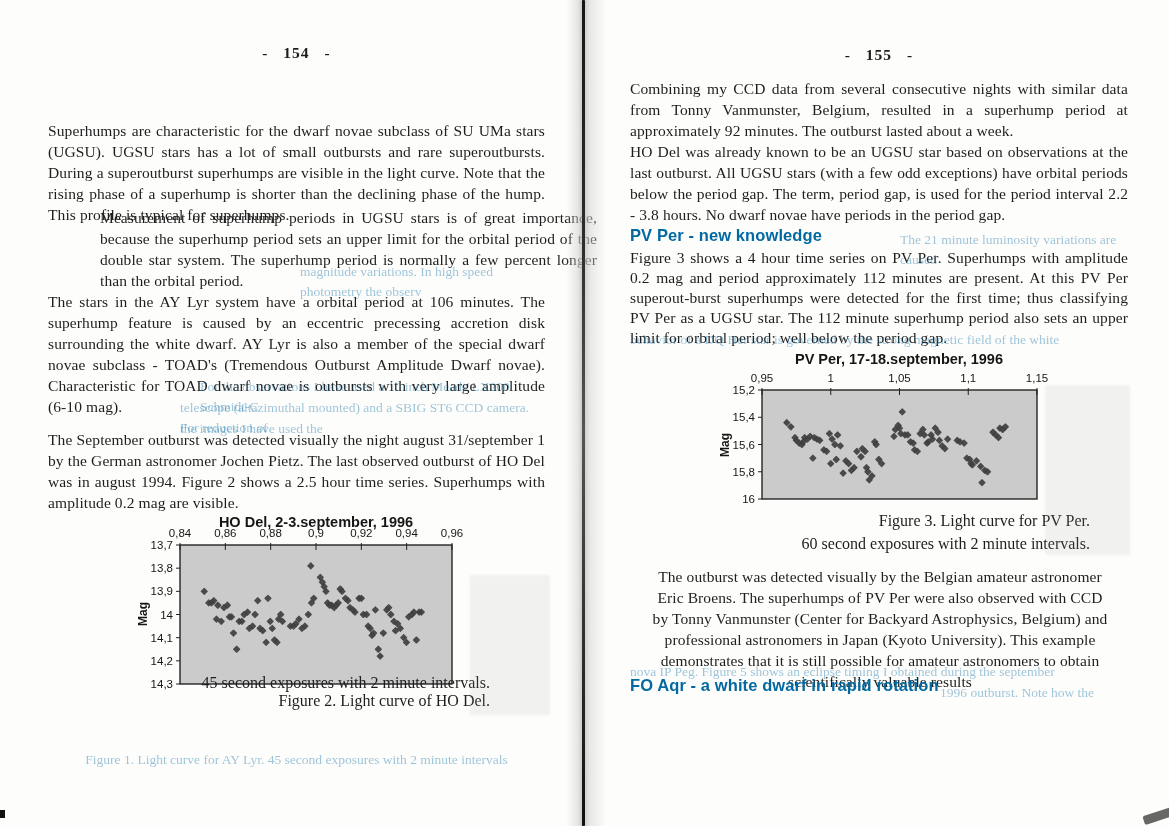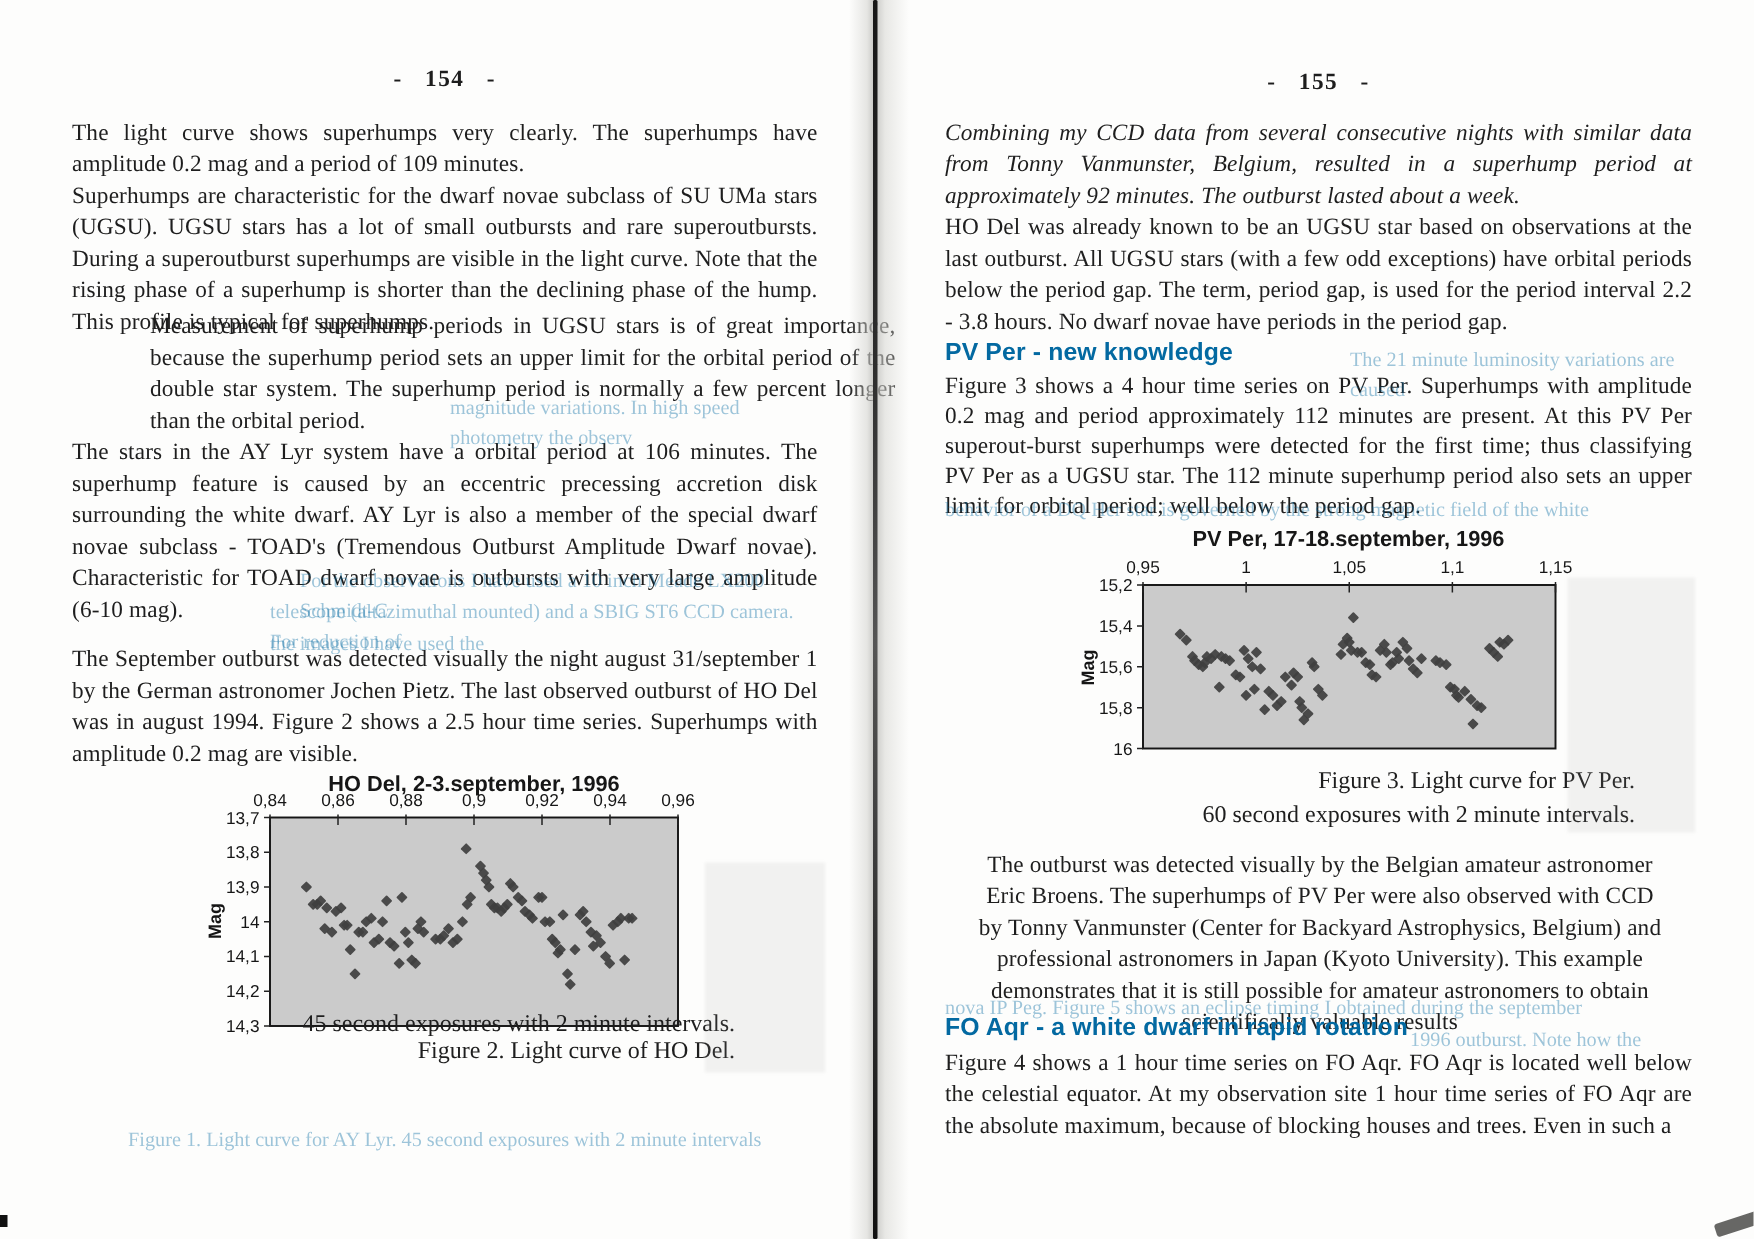--- a/index.html
+++ b/index.html
@@ -42,21 +42,20 @@
   .edge-dot-left{left:0;top:810px;width:5px;height:8px;background:#111;}
   .smudge{background:rgba(160,160,155,.12);filter:blur(1px);}
   svg text{font-family:"Liberation Sans",sans-serif;}
 </style>
 </head>
 <body>
 
 <div class="abs" style="left:0;top:0;width:578px;height:826px;">
   <div class="abs pagenum" style="left:48px;top:44px;width:497px;">- 154 -</div>
 
-  <div class="abs body-text" style="left:48px;top:78px;width:497px;">The light curve shows superhumps very clearly. The superhumps have amplitude 0.2 mag and a period of 109 minutes.</div>
   <div class="abs body-text" style="left:48px;top:120px;width:497px;">Superhumps are characteristic for the dwarf novae subclass of SU UMa stars (UGSU). UGSU stars has a lot of small outbursts and rare superoutbursts. During a superoutburst superhumps are visible in the light curve. Note that the rising phase of a superhump is shorter than the declining phase of the hump. This profile is typical for superhumps.</div>
   <div class="abs body-text" style="left:60px;top:207px;width:497px;margin-left:40px;">Measurement of superhump periods in UGSU stars is of great importance, because the superhump period sets an upper limit for the orbital period of the double star system. The superhump period is normally a few percent longer than the orbital period.</div>
   <div class="abs body-text" style="left:48px;top:291px;width:497px;">The stars in the AY Lyr system have a orbital period at 106 minutes. The superhump feature is caused by an eccentric precessing accretion disk surrounding the white dwarf. AY Lyr is also a member of the special dwarf novae subclass - TOAD's (Tremendous Outburst Amplitude Dwarf novae). Characteristic for TOAD dwarf novae is outbursts with very large amplitude (6-10 mag).</div>
 
   <div class="abs body-text" style="left:48px;top:429px;width:497px;">The September outburst was detected visually the night august 31/september 1 by the German astronomer Jochen Pietz. The last observed outburst of HO Del was in august 1994. Figure 2 shows a 2.5 hour time series. Superhumps with amplitude 0.2 mag are visible.</div>
 
   <svg id="chart1" class="abs" style="left:135px;top:508px;" width="330" height="182" viewBox="0 0 330 182">
       <rect x="45" y="37" width="272" height="139" fill="#cbcbcb" stroke="#161616" stroke-width="1.3"></rect>
     <text x="181" y="19" text-anchor="middle" font-size="14.5" font-weight="bold" fill="#161616">HO Del, 2-3.september, 1996</text>
     <text x="12" y="106" text-anchor="middle" font-size="12" font-weight="bold" fill="#161616" transform="rotate(-90 12 106)">Mag</text>
@@ -176,21 +175,21 @@
       <rect x="283.7000000000001" y="101.48333333333339" width="5.4" height="5.4" rx="0.6" fill="#3f3f3f" transform="rotate(45 286.4000000000001 104.1833333333334)" opacity="0.92"></rect>
     </svg>
 
   <div class="abs caption" style="left:140px;top:692px;width:350px;">Figure 2. Light curve of HO Del.</div>
   <div class="abs caption" style="left:140px;top:674px;width:350px;">45 second exposures with 2 minute intervals.</div>
 </div>
 
 <div class="abs" style="left:592px;top:0;width:577px;height:826px;">
   <div class="abs pagenum" style="left:38px;top:46px;width:498px;">- 155 -</div>
 
-  <div class="abs body-text" style="left:38px;top:78px;width:498px;font-style:italic;">Combining my CCD data from several consecutive nights with similar data from Tonny Vanmunster, Belgium, resulted in a superhump period at approximately 92 minutes. The outburst lasted about a week.</div>
+  <div class="abs body-text" style="left:38px;top:78px;width:498px;">Combining my CCD data from several consecutive nights with similar data from Tonny Vanmunster, Belgium, resulted in a superhump period at approximately 92 minutes. The outburst lasted about a week.</div>
   <div class="abs body-text" style="left:38px;top:141px;width:498px;">HO Del was already known to be an UGSU star based on observations at the last outburst. All UGSU stars (with a few odd exceptions) have orbital periods below the period gap. The term, period gap, is used for the period interval 2.2 - 3.8 hours. No dwarf novae have periods in the period gap.</div>
 
   <div class="abs heading" style="left:38px;top:226px;width:498px;">PV Per - new knowledge</div>
   <div class="abs body-text" style="left:38px;top:248px;width:498px;line-height:20px;">Figure 3 shows a 4 hour time series on PV Per. Superhumps with amplitude 0.2 mag and period approximately 112 minutes are present. At this PV Per superout-burst superhumps were detected for the first time; thus classifying PV Per as a UGSU star. The 112 minute superhump period also sets an upper limit for orbital period; well below the period gap.</div>
 
   <svg id="chart2" class="abs" style="left:123px;top:348px;" width="345" height="158" viewBox="0 0 345 158">
       <rect x="47" y="42" width="275" height="109" fill="#cbcbcb" stroke="#161616" stroke-width="1.3"></rect>
     <text x="184" y="16" text-anchor="middle" font-size="14.5" font-weight="bold" fill="#161616">PV Per, 17-18.september, 1996</text>
     <text x="14" y="97" text-anchor="middle" font-size="12" font-weight="bold" fill="#161616" transform="rotate(-90 14 97)">Mag</text>
   <line x1="47" y1="40" x2="47" y2="47" stroke="#222" stroke-width="1"></line>
@@ -297,21 +296,20 @@
       <rect x="284.9250000000001" y="78.81250000000009" width="5.4" height="5.4" rx="0.6" fill="#3f3f3f" transform="rotate(45 287.6250000000001 81.51250000000009)" opacity="0.92"></rect>
       <rect x="287.6750000000001" y="76.08750000000015" width="5.4" height="5.4" rx="0.6" fill="#3f3f3f" transform="rotate(45 290.3750000000001 78.78750000000015)" opacity="0.92"></rect>
     </svg>
 
   <div class="abs caption" style="left:148px;top:512px;width:350px;">Figure 3. Light curve for PV Per.</div>
   <div class="abs caption" style="left:148px;top:535px;width:350px;">60 second exposures with 2 minute intervals.</div>
 
   <div class="abs body-text" style="left:58px;top:566px;width:460px;text-align:center;">The outburst was detected visually by the Belgian amateur astronomer Eric Broens. The superhumps of PV Per were also observed with CCD by Tonny Vanmunster (Center for Backyard Astrophysics, Belgium) and professional astronomers in Japan (Kyoto University). This example demonstrates that it is still possible for amateur astronomers to obtain scientifically valuable results</div>
 
   <div class="abs heading" style="left:38px;top:676px;width:498px;">FO Aqr - a white dwarf in rapid rotation</div>
-  <div class="abs body-text" style="left:38px;top:698px;width:498px;">Figure 4 shows a 1 hour time series on FO Aqr. FO Aqr is located well below the celestial equator. At my observation site 1 hour time series of FO Aqr are the absolute maximum, because of blocking houses and trees. Even in such a</div>
 </div>
 
 <div>
   <div class="abs ghost serif" style="left:300px;top:262px;width:250px;">magnitude variations. In high speed photometry the observ</div>
   <div class="abs ghost serif" style="left:200px;top:377px;width:350px;">For the observations I have used a 10 inch Meade LX200 Schmidt-C</div>
   <div class="abs ghost serif" style="left:180px;top:398px;width:370px;">telescope (altazimuthal mounted) and a SBIG ST6 CCD camera. For reduction of</div>
   <div class="abs ghost serif" style="left:180px;top:419px;width:220px;">the images I have used the</div>
   <div class="abs ghost serif" style="left:48px;top:750px;width:497px;text-align:center;">Figure 1. Light curve for AY Lyr. 45 second exposures with 2 minute intervals</div>
   <div class="abs ghost serif" style="left:900px;top:230px;width:232px;">The 21 minute luminosity variations are caused</div>
   <div class="abs ghost serif" style="left:630px;top:330px;width:498px;">behavior of a DQ Her star is governed by the strong magnetic field of the white</div>

